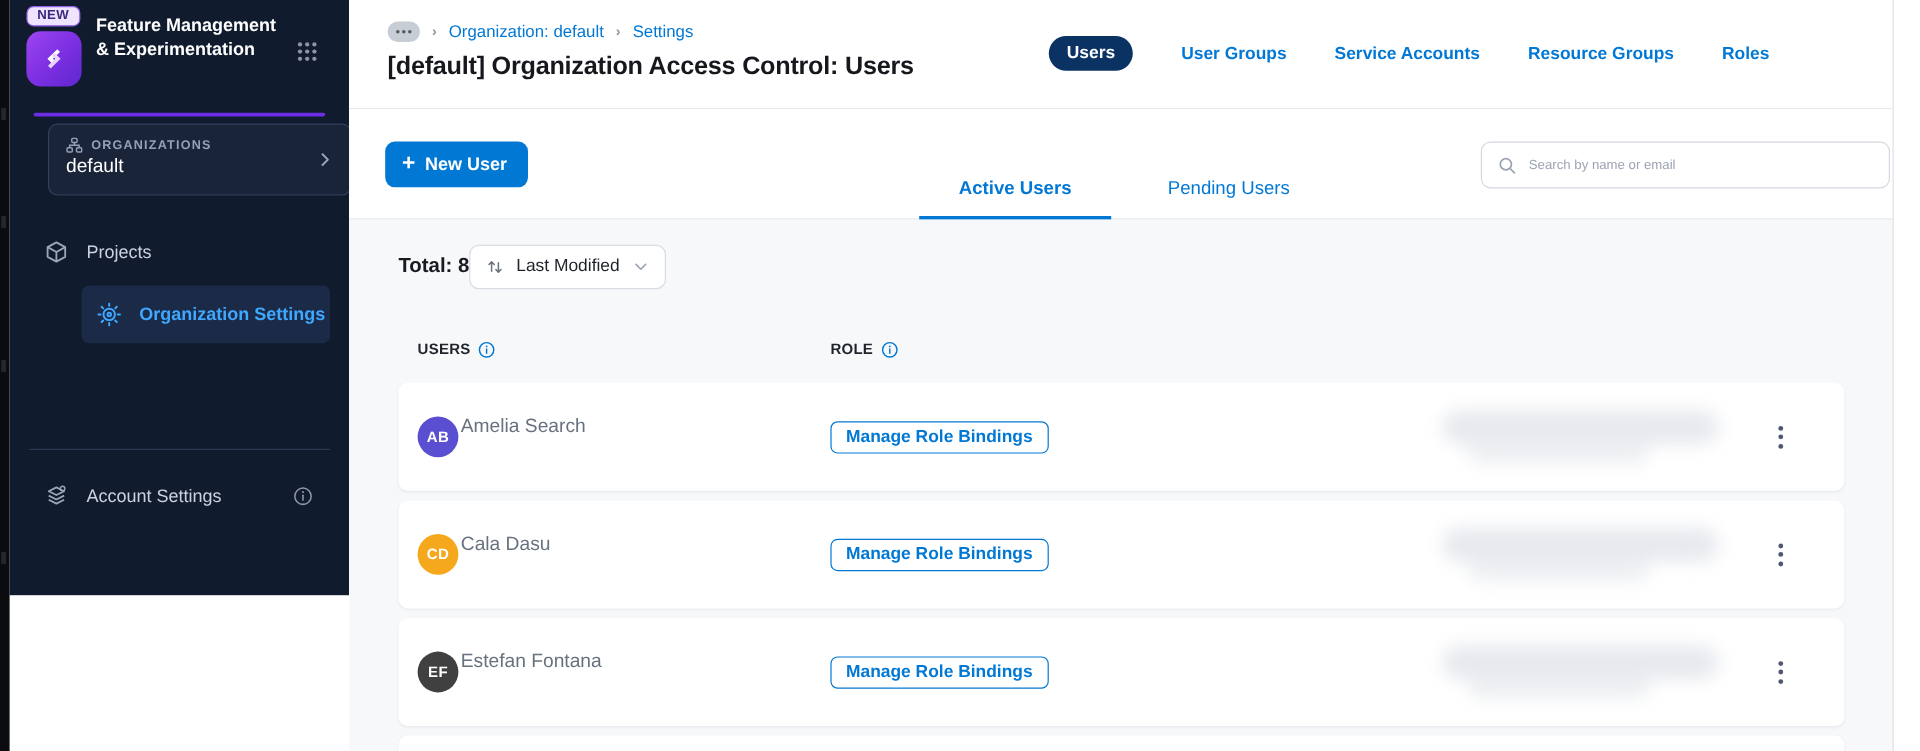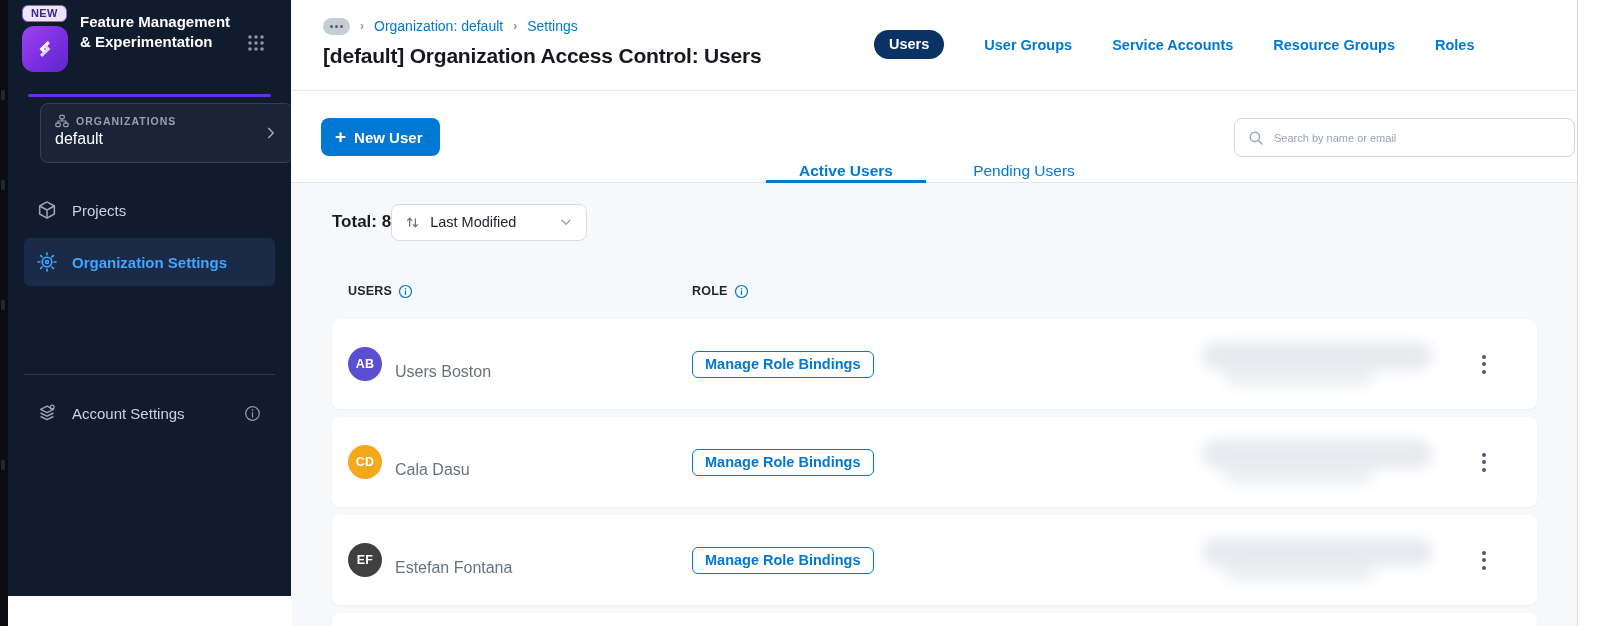--- a/index.html
+++ b/index.html
@@ -5,42 +5,42 @@
   * { margin:0; padding:0; box-sizing:border-box; }
   html,body { width:1600px; height:626px; background:#ffffff; overflow:hidden;
     font-family:"Liberation Sans","DejaVu Sans",sans-serif; }
   .screen { position:relative; width:1600px; height:626px; background:#fff; }
 
   
   .edge-strip { position:absolute; left:0; top:0; width:8px; height:626px; background:#0a0c10; }
   .edge-strip .speck { position:absolute; left:1px; width:4px; height:10px; background:#3a3f46; opacity:.55; border-radius:1px; }
 
   
-  .sidebar { position:absolute; left:8px; top:0; width:283px; height:596px; background:#101b2e; color:#c9d2df; }
+  .sidebar { position:absolute; left:8px; top:0; width:283px; height:496px; background:#101b2e; color:#c9d2df; }
   .new-badge { position:absolute; left:14px; top:5px; background:#efe4ff; border:1.5px solid #9263e8;
     color:#3a2a7d; font-size:11px; font-weight:bold; padding:1px 8px 2px; border-radius:6px; letter-spacing:.3px; }
   .logo { position:absolute; left:14px; top:26px; width:46px; height:46px; border-radius:12px;
     background:linear-gradient(135deg,#a044f2 0%,#7a2fe0 55%,#5f27cf 100%);
     display:flex; align-items:center; justify-content:center; }
   .app-title { position:absolute; left:72px; top:12px; width:160px; color:#fff; font-size:15px;
     font-weight:bold; line-height:20px; }
   .grid-icon { position:absolute; right:26px; top:34px; width:18px; height:18px; cursor:pointer; }
   .purple-rule { position:absolute; left:20px; top:94px; width:243px; height:3px; background:#6d2ce5; border-radius:2px; }
 
   .org-box { position:absolute; left:32px; top:103px; width:253px; height:60px; background:#1a2438;
     border:1px solid #33405c; border-radius:8px; cursor:pointer; }
   .org-top { position:absolute; left:14px; top:10px; display:flex; align-items:center; gap:7px; }
   .org-label { font-size:10.5px; font-weight:bold; letter-spacing:1px; color:#94a0b3; }
   .org-value { position:absolute; left:14px; top:26px; font-size:16px; color:#ffffff; }
   .org-chev { position:absolute; right:12px; top:20px; }
 
   .nav { position:absolute; left:16px; top:186px; width:251px; }
   .nav-item { display:flex; align-items:center; gap:14px; height:48px; padding-left:12px;
     border-radius:6px; font-size:15px; color:#c9d2df; cursor:pointer; margin-bottom:4px; }
-  .nav-item.active { background:#1b2b47; color:#3fa7ff; font-weight:bold; }
+  .nav-item.active { background:#1b2b47; color:#3fa7ff; font-weight:bold;margin-left:44px; }
   .nav-item .nicon { width:22px; height:22px; flex:0 0 22px; display:flex; align-items:center; justify-content:center; }
   .side-divider { position:absolute; left:16px; top:374px; width:251px; height:1px; background:#2a3750; }
   .account-row { position:absolute; left:16px; top:390px; width:251px; display:flex; align-items:center;
     gap:14px; height:46px; padding-left:12px; font-size:15px; color:#c9d2df; cursor:pointer; }
   .account-row .spacer { flex:1; }
 
   
   .main { position:absolute; left:291px; top:0; width:1287px; height:626px; background:#fff;
     border-right:1px solid #d8dae2; }
 
@@ -63,43 +63,43 @@
   .new-user-btn { position:absolute; left:30px; top:27px; height:38px; background:#0278d5; color:#fff;
     border:none; border-radius:8px; padding:0 18px 0 14px; font-size:15px; font-weight:bold;
     display:flex; align-items:center; gap:8px; cursor:pointer; font-family:inherit; }
   .new-user-btn .plus { font-size:19px; font-weight:bold; line-height:1; margin-top:-2px; }
   .search-box { position:absolute; left:943px; top:27px; width:341px; height:39px; background:#fff;
     border:1px solid #d5d8e0; border-radius:8px; display:flex; align-items:center; padding:0 12px; gap:9px; }
   .search-box input { border:none; outline:none; flex:1; font-size:11px; color:#333;
     font-family:inherit; background:transparent; }
   .search-box input::placeholder { color:#9ba3b4; }
   .view-tabs { position:absolute; left:475px; bottom:-1px; display:flex; gap:18px; }
-  .view-tab { width:160px; text-align:center; font-size:15.5px; color:#0278d5; padding-bottom:0;
+  .view-tab { width:160px; text-align:center; font-size:15.5px; color:#0278d5; padding-bottom:13px;
     cursor:pointer; border-bottom:3px solid transparent; }
   .view-tab.active { border-bottom-color:#0278d5; font-weight:bold; }
 
   .content { position:absolute; left:0; top:183px; width:100%; height:443px; background:#f7f8fa;
     padding:20px 0 0 41px; overflow:hidden; }
   .content-inner { width:1205px; }
   .list-meta { display:flex; align-items:center; height:38px; }
   .total-label { font-size:17px; font-weight:bold; color:#191b20; }
-  .sort-control { width:196px; height:37px; background:#fff; border:1px solid #d9dce3; border-radius:8px;
+  .sort-control { width:164px; height:37px; background:#fff; border:1px solid #d9dce3; border-radius:8px;
     display:flex; align-items:center; padding:0 12px; gap:9px; cursor:pointer; }
   .sort-label { flex:1; font-size:14.5px; color:#1e222a; }
 
   .thead { display:grid; grid-template-columns:344px 510px 1fr; padding-left:16px;
     margin-top:40px; height:20px; align-items:center; }
   .th { display:flex; align-items:center; gap:6px; font-size:12.5px; font-weight:bold;
     color:#1f242b; letter-spacing:.2px; }
 
   .user-card { display:grid; grid-template-columns:344px 510px 1fr; align-items:center;
     padding-left:16px; height:90px; background:#fff; border-radius:8px; margin-bottom:8px;
     box-shadow:0 1px 2px rgba(20,30,50,.05); margin-top:0; }
   .user-card.first { margin-top:18px; }
-  .user-cell { display:flex; align-items:flex-end; gap:13px; }
+  .user-cell { display:flex; align-items:flex-start; gap:2px; }
   .avatar { width:34px; height:34px; border-radius:50%; color:#fff; font-size:12.5px; font-weight:bold;
     display:flex; align-items:center; justify-content:center; letter-spacing:.3px; }
   .av-0 { background:#5a4fd0; } .av-1 { background:#f6a81c; } .av-2 { background:#404040; }
   .user-name { font-size:16px; color:#68727f; }
   .manage-btn { justify-self:start; background:#fff; border:1.6px solid #0278d5; color:#0278d5;
     border-radius:6px; font-size:14.5px; font-weight:bold; padding:4px 12px 5px; cursor:pointer; font-family:inherit; }
   .email-cell { display:flex; align-items:center; }
   .blur-wrap { position:relative; width:250px; height:56px; filter:blur(7px); }
   .blur-wrap .b1 { position:absolute; left:0; top:6px; width:230px; height:28px; border-radius:14px; background:#e7e9ee; }
   .blur-wrap .b2 { position:absolute; left:22px; top:32px; width:150px; height:18px; border-radius:9px; background:#edeff2; }
@@ -298,21 +298,21 @@
                   <path d="M10 9.2v4.6" stroke-linecap="round"></path>
                   <circle cx="10" cy="6.2" r="1" fill="#0278d5" stroke="none"></circle>
               </svg>
             </span>
           </div>
         </div>
 
         <div class="user-card first">
           <div class="user-cell">
             <span class="avatar av-0">AB</span>
-            <span class="user-name">Users Boston</span>
+            <span class="user-name">Amelia Search</span>
           </div>
           <button class="manage-btn">Manage Role Bindings</button>
           <div class="email-cell">
             <div class="blur-wrap">
                 <div class="b1"></div>
                 <div class="b2"></div>
               </div>
             <div class="kebab">
                 <i></i>
                 <i></i>

